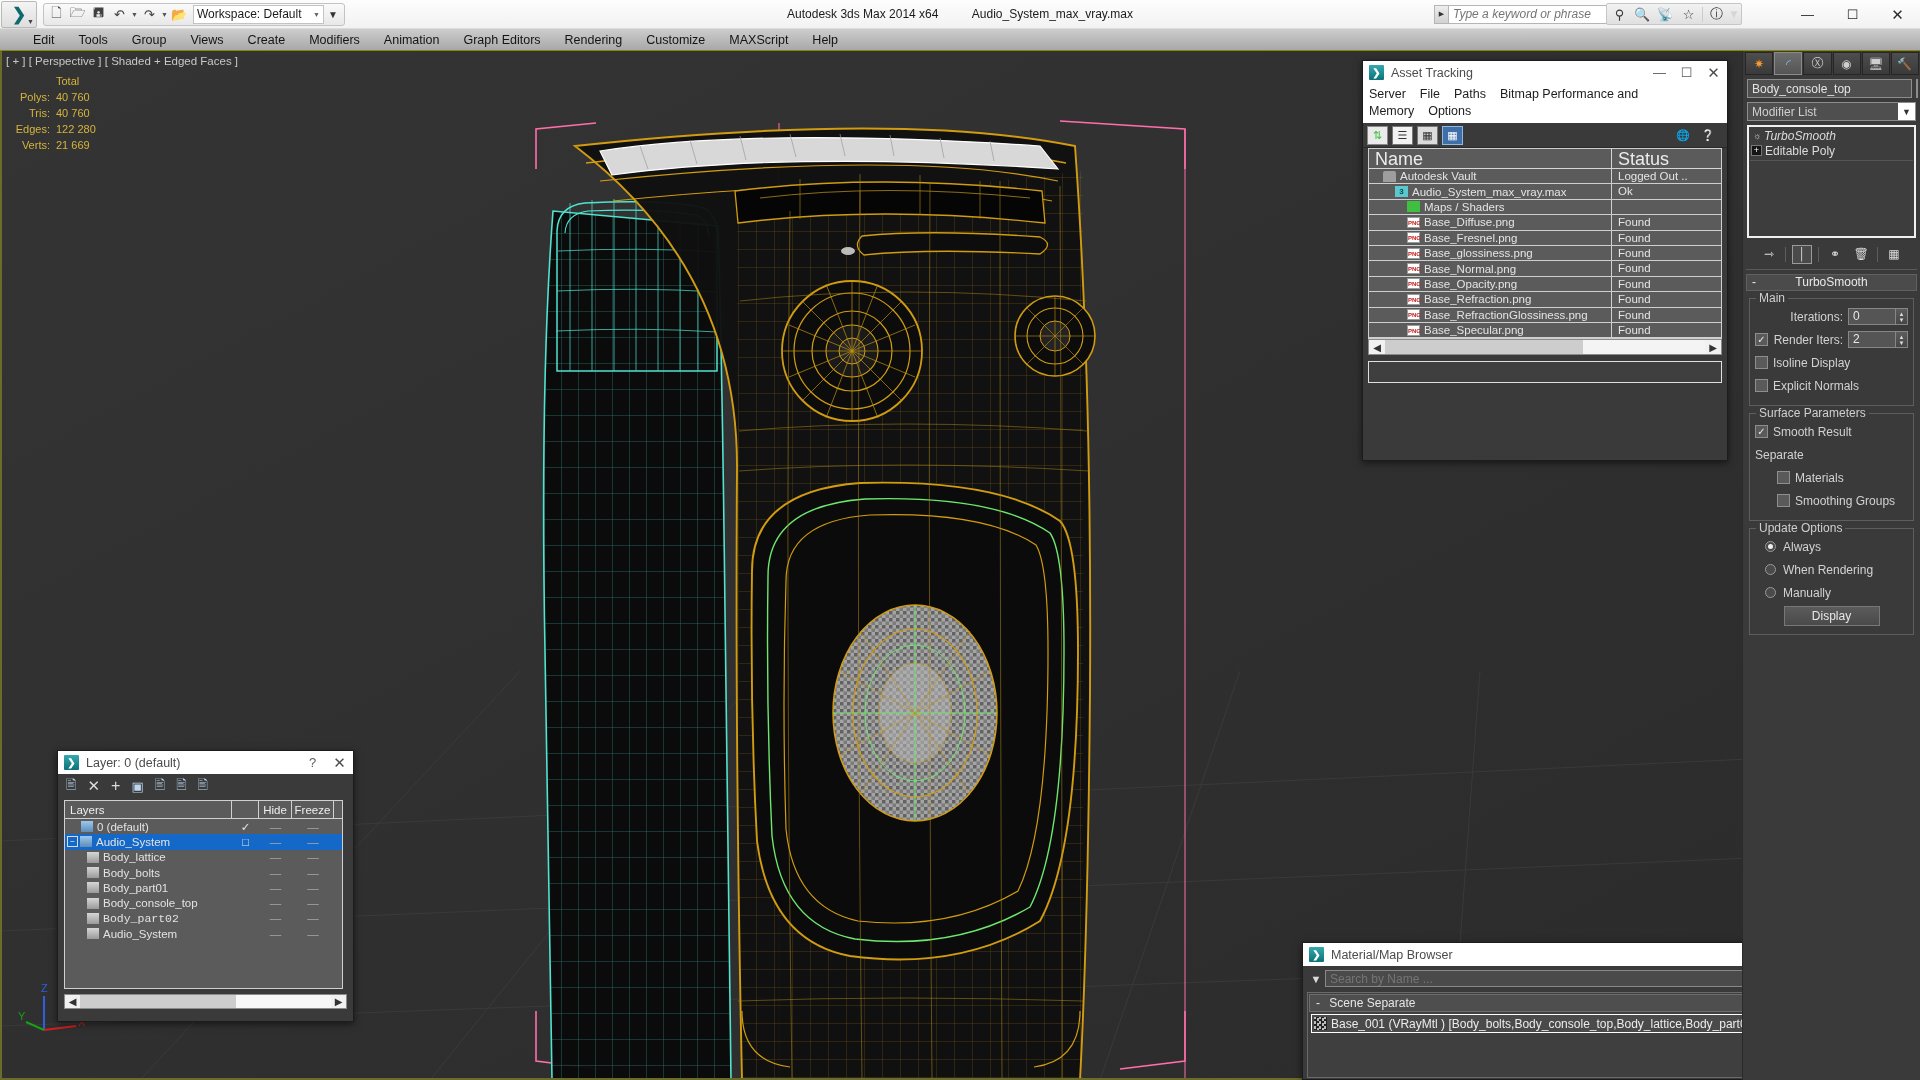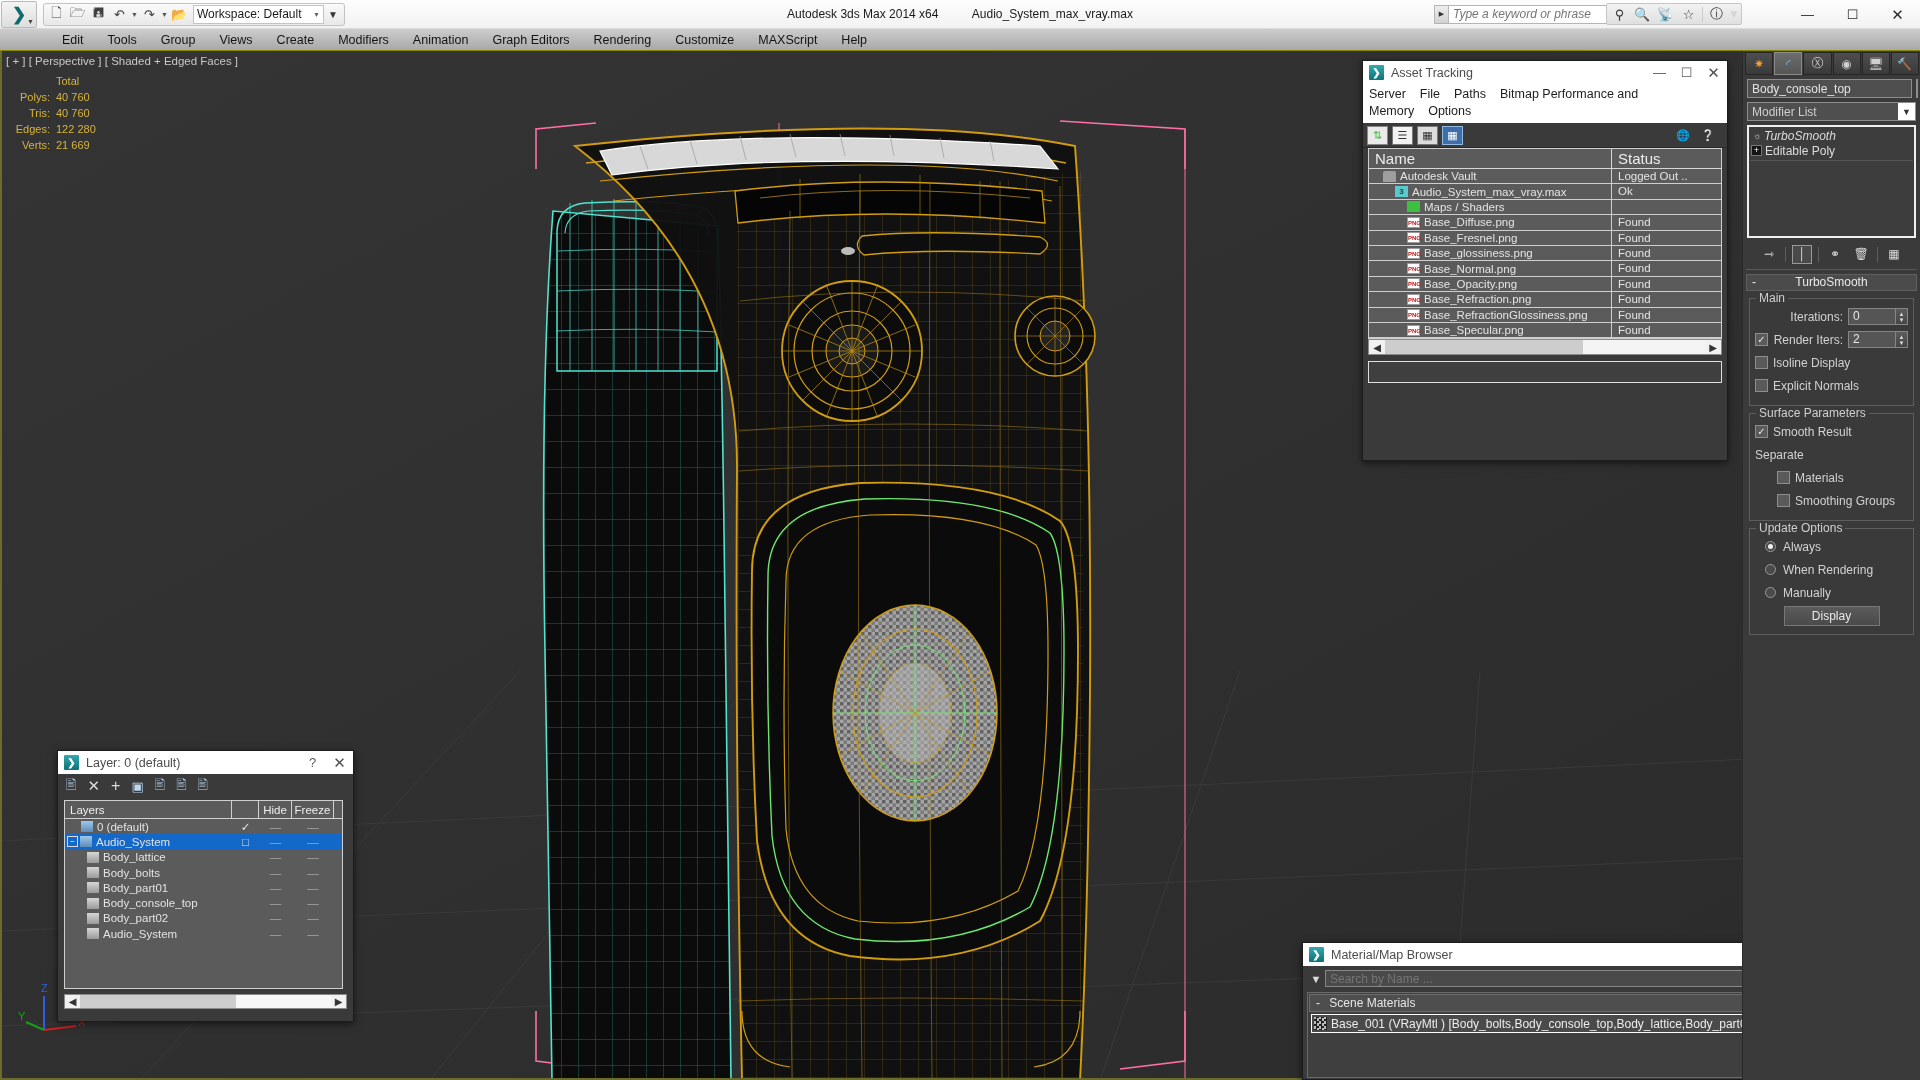--- a/index.html
+++ b/index.html
@@ -79,21 +79,21 @@
   .wctl { position: absolute; right: 0; top: 0; display: flex; height: 29px; }
   .wctl div { width: 45px; height: 29px; display: flex; align-items: center; justify-content: center;
     color: #2a2a2a; font-size: 13px; }
   .wctl .cls { font-size: 15px; }
 
   
   .menubar {
     position: absolute; left: 0; top: 29px; width: 1920px; height: 22px;
     background: linear-gradient(#cdcdcd, #a8a8a8);
     border-bottom: 1px solid #8a8a00;
-    display: flex; align-items: center; padding-left: 50px;
+    display: flex; align-items: center; padding-left: 21px;
   }
   .menubar .mi { padding: 0 12px; font-size: 12.5px; color: #141414; line-height: 22px; }
 
   
   .viewport {
     position: absolute; left: 0; top: 51px; width: 1920px; height: 1029px;
     background: #2f2f2f; overflow: hidden;
   }
   .vp-border-l { position:absolute; left:0; top:0; width:2px; height:100%; background:#6b6b2a; }
   .vp-border-b { position:absolute; left:0; bottom:0; width:100%; height:2px; background:#6b6b2a; }
@@ -134,21 +134,21 @@
     height: 25px; background: #3a3a3a; display: flex; align-items: center; padding: 0 4px;
     border-bottom: 1px solid #2a2a2a;
   }
   .at-tools .tb { width: 21px; height: 19px; margin-right: 4px; display: flex;
     align-items: center; justify-content: center; font-size: 11px; }
   .at-tools .tb.sel { background: #3e6fa8; border: 1px solid #8fb8e0; }
   .at-tools .spacer { flex: 1; }
 
   .at-grid { margin: 0 5px; background: #5b5b5b; border: 1px solid #cfcfcf; }
   .at-head { display: flex; height: 20px; background: #5b5b5b; border-bottom: 1px solid #d6d6d6;
-             color: #ececec; font-size: 15px; }
+             color: #ececec; font-size: 18px; }
   .at-head .c1 { width: 243px; padding-left: 6px; line-height: 20px; border-right: 1px solid #d6d6d6; }
   .at-head .c2 { flex: 1; padding-left: 6px; line-height: 20px; }
   .at-row { display: flex; height: 15.4px; border-bottom: 1px solid #cfcfcf;
             color: #e4e4e4; font-size: 11.5px; }
   .at-row .c1 { width: 243px; border-right: 1px solid #cfcfcf; display: flex; align-items: center;
                 padding-left: 4px; overflow: hidden; white-space: nowrap; }
   .at-row .c2 { flex: 1; padding-left: 6px; line-height: 15px; overflow: hidden; white-space: nowrap; }
   .at-row .ind1 { padding-left: 14px; }
   .at-row .ind2 { padding-left: 26px; }
   .at-row .ind3 { padding-left: 38px; }
@@ -763,21 +763,21 @@
             <div class="n" style="padding-left: 22px;">
               <span class="lico" style="background: linear-gradient(rgb(214, 214, 214), rgb(154, 154, 154));"></span>
               <span>Body_console_top</span>
             </div>
             <div class="chk"></div>
             <div class="h">—</div>
             <div class="f">—</div>
             <div class="e"></div>
           </div>
           <div class="lw-row">
-            <div class="n" style="padding-left: 22px;">
+            <div class="n" style="padding-left: 22px; font-family: Liberation Mono, monospace;">
               <span class="lico" style="background: linear-gradient(rgb(214, 214, 214), rgb(154, 154, 154));"></span>
               <span>Body_part02</span>
             </div>
             <div class="chk"></div>
             <div class="h">—</div>
             <div class="f">—</div>
             <div class="e"></div>
           </div>
           <div class="lw-row">
             <div class="n" style="padding-left: 22px;">
@@ -807,21 +807,21 @@
       <span class="wb x">✕</span>
     </div>
     <div class="mb-search">
       <span class="tri">▼</span>
       <input readonly="" placeholder="Search by Name ..." style="">
     </div>
     <div class="mb-body">
       <div class="mb-inner">
         <div class="mb-group">
           <span>-</span>
-          <span style="margin-left:6px">Scene Materials</span>
+          <span style="margin-left:6px">Scene Separate</span>
         </div>
         <div class="mb-item">
           <span class="mb-swatch"></span>
           <span>Base_001 (VRayMtl ) [Body_bolts,Body_console_top,Body_lattice,Body_part01,Body_part02]</span>
           <span class="mb-red"></span>
         </div>
       </div>
       <div class="mb-vscroll"></div>
     </div>
   </div>

